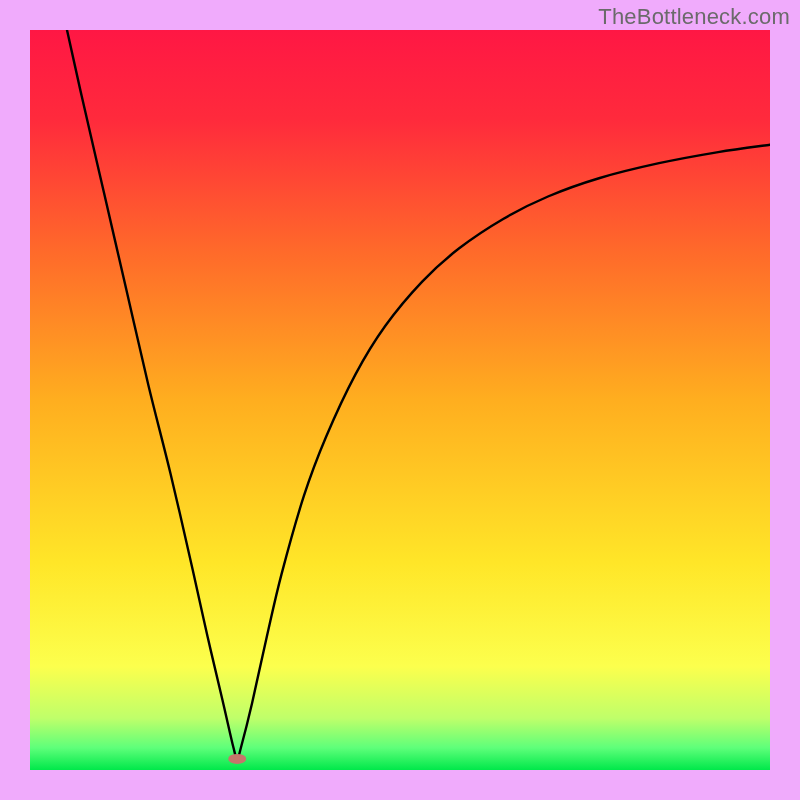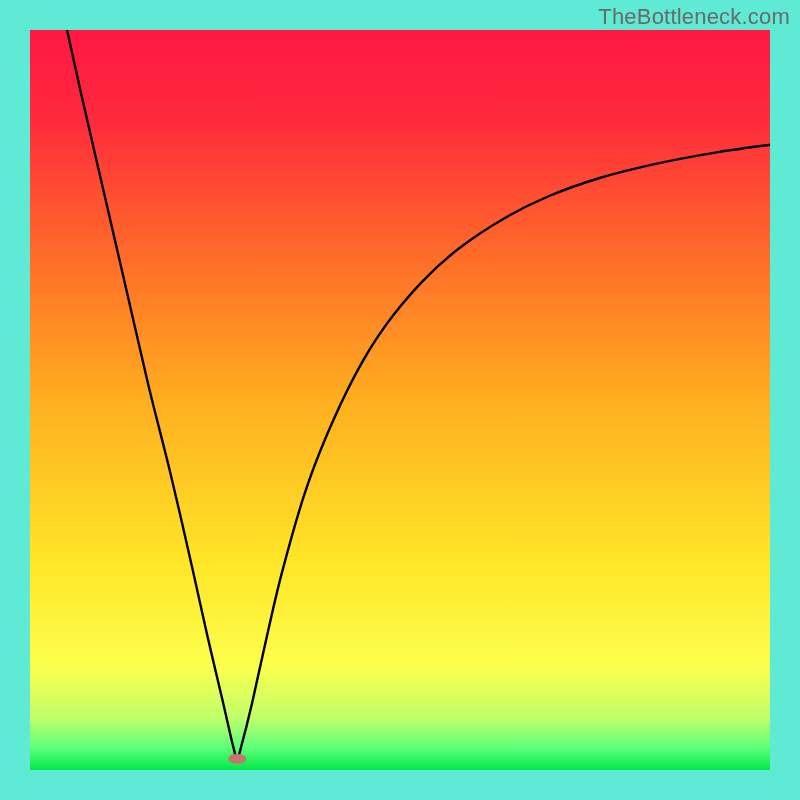--- a/index.html
+++ b/index.html
@@ -8,21 +8,21 @@
     width: 800px;
     height: 800px;
     overflow: hidden;
     background: #000;
     position: relative;
     font-family: Arial, Helvetica, sans-serif;
   }
   .outer {
     position: absolute;
     inset: 0;
-    background: #5eead4;
+    background: #f0abfc;
   }
   .plot {
     position: absolute;
     left: 30px;
     top: 30px;
     width: 740px;
     height: 740px;
   }
   .watermark {
     position: absolute;

